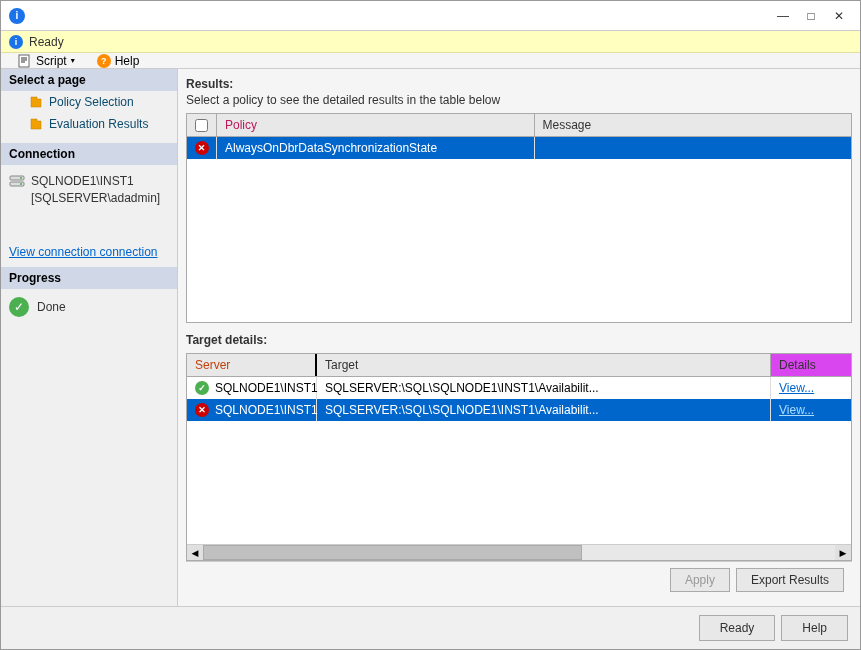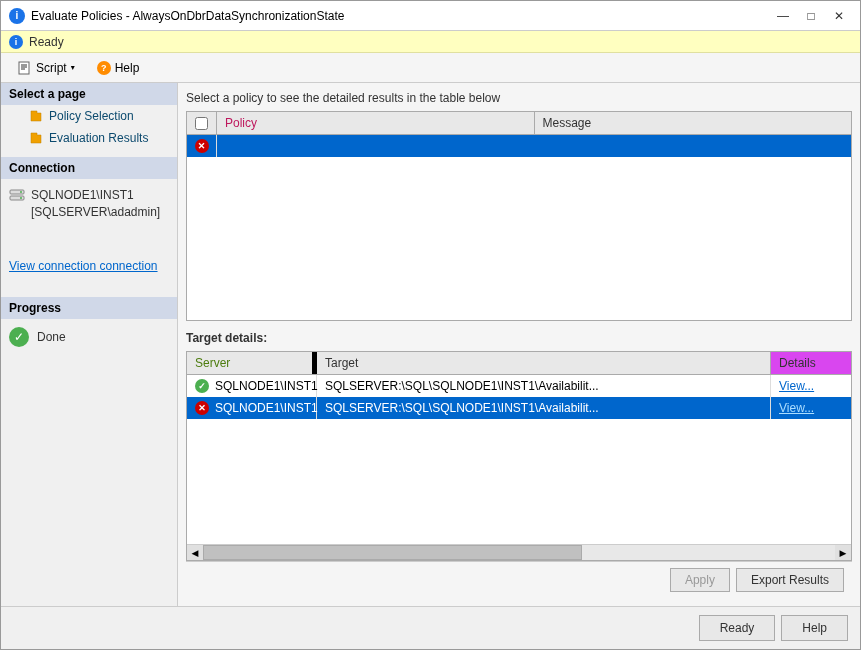--- a/index.html
+++ b/index.html
@@ -11,39 +11,39 @@
     .title-bar-left { display: flex; align-items: center; gap: 6px; }
     .title-icon { width: 16px; height: 16px; background: #1a73e8; border-radius: 50%; display: flex; align-items: center; justify-content: center; color: white; font-size: 10px; font-weight: bold; }
     .title-text { font-size: 12px; color: #000; }
     .title-controls { display: flex; gap: 2px; }
     .title-btn { width: 26px; height: 20px; background: transparent; border: none; cursor: pointer; font-size: 12px; display: flex; align-items: center; justify-content: center; color: #333; }
 
     .status-bar { background: #ffffc0; height: 22px; display: flex; align-items: center; padding: 0 8px; border-bottom: 1px solid #e0e0a0; gap: 6px; }
     .status-icon { width: 14px; height: 14px; background: #1a73e8; border-radius: 50%; display: flex; align-items: center; justify-content: center; color: white; font-size: 9px; font-weight: bold; flex-shrink: 0; }
     .status-text { font-size: 12px; color: #333; }
 
-    .toolbar { background: #f5f5f5; height: 30px; display: flex; align-items: center; padding: 0 8px; border-bottom: 1px solid #ccc; gap: 4px; }
+    .toolbar { background: #f5f5f5; height: 16px; display: flex; align-items: center; padding: 0 8px; border-bottom: 1px solid #ccc; gap: 4px; }
     .toolbar-btn { display: flex; align-items: center; gap: 4px; padding: 3px 8px; border: 1px solid transparent; cursor: pointer; background: transparent; font-size: 12px; }
     .help-icon { width: 14px; height: 14px; background: #ff8c00; border-radius: 50%; display: inline-flex; align-items: center; justify-content: center; color: white; font-size: 9px; font-weight: bold; }
     .dropdown-arrow { font-size: 8px; }
 
     .main-layout { display: flex; flex: 1; overflow: hidden; }
 
     .sidebar { width: 177px; background: #f0f0f0; border-right: 1px solid #ccc; display: flex; flex-direction: column; flex-shrink: 0; }
     .sidebar-section-title { background: #d0d8e8; padding: 4px 8px; font-weight: bold; font-size: 12px; color: #000; }
     .sidebar-item { display: flex; align-items: center; gap: 6px; padding: 4px 28px; cursor: pointer; font-size: 12px; color: #0c4a6e; }
     
     .connection-section { margin-top: 8px; }
     .connection-title { background: #d0d8e8; padding: 4px 8px; font-weight: bold; font-size: 12px; color: #000; }
     .connection-info { padding: 8px 8px; }
     .connection-server { display: flex; align-items: flex-start; gap: 6px; }
     .server-details { font-size: 12px; color: #333; line-height: 1.4; }
     .view-connection-link { color: #0066cc; cursor: pointer; text-decoration: underline; padding: 4px 8px; font-size: 12px; }
     
-    .progress-section { margin-top: 24px; }
+    .progress-section { margin-top: 8px; }
     .progress-title { background: #d0d8e8; padding: 4px 8px; font-weight: bold; font-size: 12px; color: #000; }
     .progress-content { display: flex; align-items: center; gap: 8px; padding: 8px; }
     .progress-done-icon { width: 20px; height: 20px; background: #4caf50; border-radius: 50%; display: flex; align-items: center; justify-content: center; color: white; font-size: 12px; }
     .progress-text { font-size: 12px; color: #333; }
 
     .content-area { flex: 1; background: #f5f5f5; display: flex; flex-direction: column; padding: 8px; overflow: hidden; }
     
     .results-label { font-size: 12px; font-weight: bold; color: #333; margin-bottom: 2px; }
     .results-hint { font-size: 12px; color: #333; margin-bottom: 6px; }
     
@@ -60,21 +60,21 @@
     .td-policy { flex: 1; padding: 4px 8px; border-right: 1px solid #ddd; display: flex; align-items: center; gap: 6px; }
     .td-message { flex: 1; padding: 4px 8px; }
     
     .error-icon { width: 14px; height: 14px; background: #cc0000; border-radius: 50%; display: inline-flex; align-items: center; justify-content: center; color: white; font-size: 9px; font-weight: bold; flex-shrink: 0; }
     .success-icon { width: 14px; height: 14px; background: #4caf50; border-radius: 50%; display: inline-flex; align-items: center; justify-content: center; color: white; font-size: 9px; font-weight: bold; flex-shrink: 0; }
 
     .target-details-label { font-size: 12px; font-weight: bold; color: #333; margin-bottom: 6px; }
     
     .target-table-container { border: 1px solid #aaa; background: white; flex: 1; overflow: hidden; display: flex; flex-direction: column; }
     .target-table-header { display: flex; background: #e8e8e8; border-bottom: 1px solid #aaa; flex-shrink: 0; }
-    .th-server { width: 130px; padding: 4px 8px; border-right: 5px solid #000000; font-weight: normal; color: #4d7c0f; flex-shrink: 0; }
+    .th-server { width: 130px; padding: 4px 8px; border-right: 2px solid #000000; font-weight: normal; color: #c2410c; flex-shrink: 0; }
     .th-target { flex: 1; padding: 4px 8px; border-right: 1px solid #aaa; font-weight: normal; color: #333; }
     .th-details { width: 80px; padding: 4px 8px; font-weight: normal; color: #333; flex-shrink: 0; background: #d946ef; }
     
     .target-row { display: flex; align-items: center; }
     .target-row.selected { background: #0066cc; color: white; }
     .td-server { width: 130px; padding: 4px 8px; border-right: 1px solid #ddd; display: flex; align-items: center; gap: 6px; flex-shrink: 0; }
     .td-target { flex: 1; padding: 4px 8px; border-right: 1px solid #ddd; }
     .td-details { width: 80px; padding: 4px 8px; }
     .view-link { color: #0066cc; cursor: pointer; text-decoration: underline; }
     .view-link.white { color: #aaddff; }
@@ -93,21 +93,20 @@
     .footer-btn { padding: 5px 20px; border: 1px solid #aaa; background: #e8e8e8; cursor: pointer; font-size: 12px; color: #333; }
   </style>
 </head>
 <body>
 
 <div class="window">
 
   <div class="title-bar">
     <div class="title-bar-left">
       <div class="title-icon">i</div>
-      <span class="title-text">Evaluate Policies - AlwaysOnDbrDataSynchronizationState</span>
     </div>
     <div class="title-controls">
       <button class="title-btn">—</button>
       <button class="title-btn">□</button>
       <button class="title-btn close-btn">✕</button>
     </div>
   </div>
 
   <div class="status-bar">
     <div class="status-icon">i</div>
@@ -172,33 +171,37 @@
         <div class="progress-title">Progress</div>
         <div class="progress-content">
           <div class="progress-done-icon">✓</div>
           <span class="progress-text">Done</span>
         </div>
       </div>
     </div>
 
     <div class="content-area">
 
+      <div class="results-label">Results:</div>
       <div class="results-hint">Select a policy to see the detailed results in the table below</div>
 
       <div class="results-table-container">
         <div class="table-header">
           <div class="th-checkbox">
             <input type="checkbox" style="">
           </div>
           <div class="th-policy">Policy</div>
           <div class="th-message">Message</div>
         </div>
         <div class="table-row selected">
           <div class="td-checkbox">
             <div class="error-icon">✕</div>
+          </div>
+          <div class="td-policy">
+            <span>AlwaysOnDbrDataSynchronizationState</span>
           </div>
           <div class="td-message"></div>
         </div>
       </div>
 
       <div class="target-details-label">Target details:</div>
 
       <div class="target-table-container">
         <div class="target-table-header">
           <div class="th-server">Server</div>

